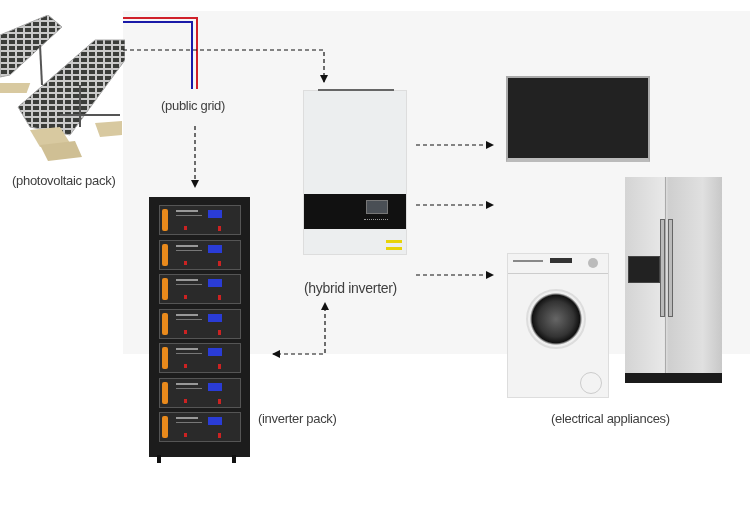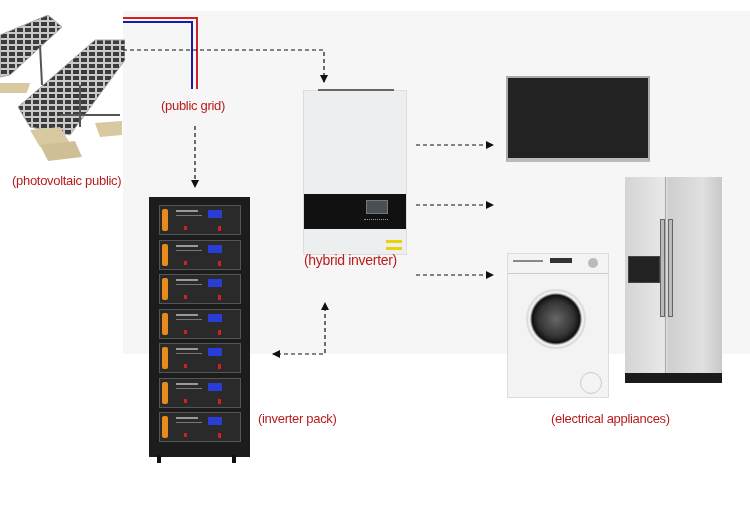--- a/index.html
+++ b/index.html
@@ -1,18 +1,18 @@
 <!DOCTYPE html>
 <html><head>
 <meta charset="utf-8">
 <style>
   html,body{margin:0;padding:0;background:#ffffff;}
   body{width:750px;height:516px;position:relative;overflow:hidden;font-family:"Liberation Sans","DejaVu Sans",sans-serif;}
   .bgpanel{position:absolute;left:123px;top:11px;width:627px;height:343px;background:#f6f6f6;}
-  .lbl{position:absolute;font-size:13px;color:#b91c1c;white-space:nowrap;letter-spacing:-0.3px;}
+  .lbl{position:absolute;font-size:13px;color:#404040;white-space:nowrap;letter-spacing:-0.3px;}
   svg{position:absolute;left:0;top:0;}
   .abs{position:absolute;}
 </style>
 </head>
 <body>
 
 <div class="bgpanel"></div>
 
 <svg width="125" height="165" style="left:0;top:15px;">
   <defs>
@@ -142,17 +142,17 @@
 
 <div class="abs" style="left:507px;top:253px;width:102px;height:145px;background:#f3f3f3;border:1px solid #ddd;box-sizing:border-box;">
   <div style="position:absolute;left:0;top:19px;width:100px;height:1px;background:#ccc;"></div>
   <div style="position:absolute;left:5px;top:6px;width:30px;height:2px;background:#888;"></div>
   <div style="position:absolute;left:42px;top:4px;width:22px;height:5px;background:#333;"></div>
   <div style="position:absolute;left:80px;top:4px;width:10px;height:10px;border-radius:50%;background:#bbb;"></div>
   <div style="position:absolute;left:18px;top:35px;width:60px;height:60px;border-radius:50%;background:radial-gradient(circle,#666 0,#333 45%,#111 60%,#eee 66%,#fafafa 100%);border:2px solid #ddd;box-sizing:border-box;"></div>
   <div style="position:absolute;left:72px;top:118px;width:20px;height:20px;border-radius:50%;border:1px solid #ccc;"></div>
 </div>
 
-<div class="lbl" style="left:12px;top:173px;">(photovoltaic public)</div>
+<div class="lbl" style="left:12px;top:173px;">(photovoltaic pack)</div>
 <div class="lbl" style="left:161px;top:98px;">(public grid)</div>
-<div class="lbl" style="left:304px;top:252px;font-size:14px;">(hybrid inverter)</div>
+<div class="lbl" style="left:304px;top:280px;font-size:14px;">(hybrid inverter)</div>
 <div class="lbl" style="left:258px;top:411px;">(inverter pack)</div>
 <div class="lbl" style="left:551px;top:411px;">(electrical appliances)</div>
 
 </body></html>

